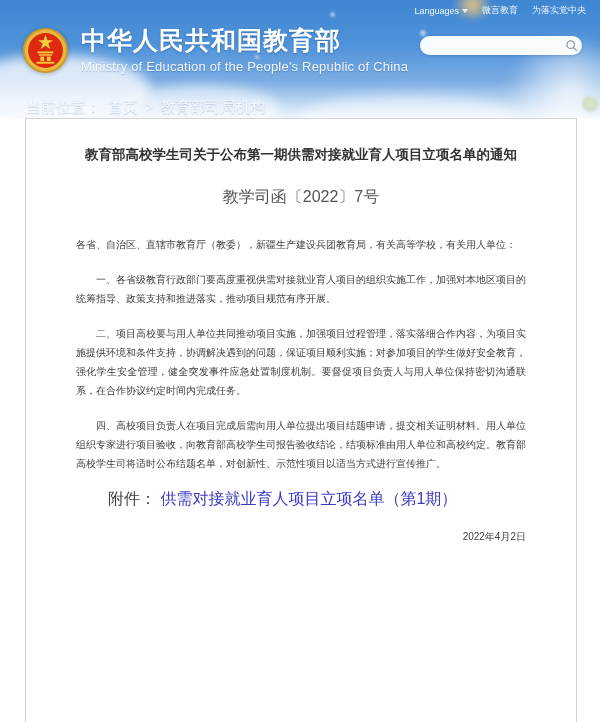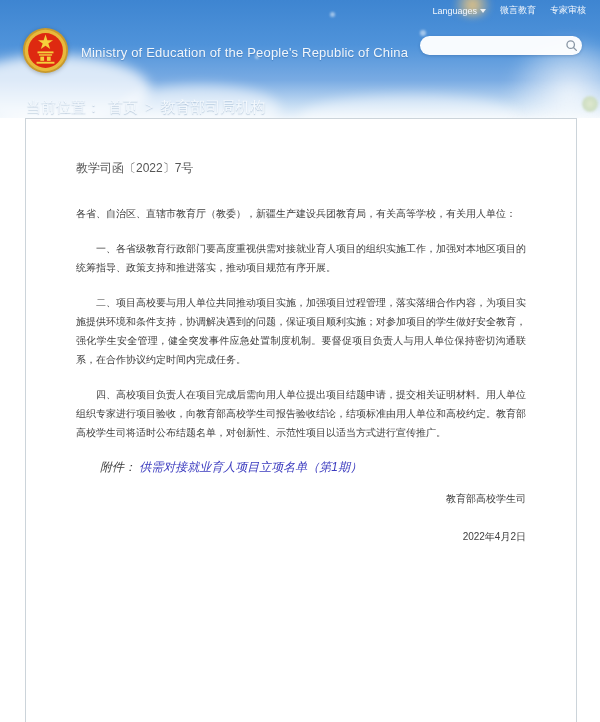--- a/index.html
+++ b/index.html
@@ -49,25 +49,25 @@
 
   
   .breadcrumb { position:absolute; left:26px; top:98px; display:flex; align-items:center; gap:7px;
     font-size:15px; color:#f3f8fd; z-index:5; text-shadow:0 1px 1px rgba(80,120,160,.35);font-family:Liberation Serif, serif; }
   .breadcrumb .crumb-link { cursor:pointer; }
 
   
   .card { position:absolute; left:25px; top:118px; width:552px; height:604px; background:#ffffff;
     border:1px solid #ccd4da; border-bottom:none; padding:26px 50px 0 50px; }
   .doc-title { text-align:center; font-size:13.5px; font-weight:bold; color:#333333; line-height:1.55; }
-  .doc-number { text-align:left; font-size:12px; color:#555555; margin-top:15px; }
+  .doc-number { text-align:center; font-size:16px; color:#555555; margin-top:21px; }
   .salutation { margin-top:27px; font-size:10px; color:#404040; line-height:19px; }
   .para { font-size:10px; color:#404040; line-height:19px; text-indent:2em; margin-top:16px;
     text-align:justify; }
-  .attachment { margin-top:16px; font-size:12px; color:#404040; line-height:19px; text-indent:2em;font-style:italic; }
+  .attachment { margin-top:16px; font-size:16px; color:#404040; line-height:19px; text-indent:2em; }
   .attachment-link { color:#3b3bbf; cursor:pointer; }
   .signer { text-align:right; font-size:10px; color:#404040; line-height:19px; margin-top:12px; }
   .doc-date { text-align:right; font-size:10px; color:#404040; line-height:19px; margin-top:19px; }
 </style>
 </head>
 <body>
 
 <div class="page">
 
   <div class="sky">
@@ -83,37 +83,38 @@
 
     <div class="topbar">
       <span class="tlink">
         <span>Languages</span>
         <span class="chevron"></span>
       </span>
       <span class="tlink">
         <span>微言教育</span>
       </span>
       <span class="tlink">
-        <span>专家审核</span>
+        <span>为落实党中央</span>
       </span>
     </div>
 
     <div class="logo-row">
       <svg class="emblem" viewBox="0 0 100 100">
         <circle cx="50" cy="50" r="48" fill="#c99a2c"></circle>
         <circle cx="50" cy="50" r="44" fill="#e8b93c"></circle>
         <circle cx="50" cy="50" r="37" fill="#de2910"></circle>
         <polygon fill="#f5d03c" points="50,16 54,28 66,28 56,35 60,47 50,40 40,47 44,35 34,28 46,28"></polygon>
         <rect x="33" y="52" width="34" height="4" fill="#f5d03c"></rect>
         <rect x="36" y="58" width="28" height="3" fill="#f5d03c"></rect>
         <rect x="39" y="63" width="8" height="9" fill="#f5d03c"></rect>
         <rect x="53" y="63" width="8" height="9" fill="#f5d03c"></rect>
         <rect x="31" y="74" width="38" height="4" fill="#f5d03c"></rect>
       </svg>
       <div>
+        <div class="site-cn">中华人民共和国教育部</div>
         <div class="site-en">Ministry of Education of the People's Republic of China</div>
       </div>
     </div>
 
     <div class="search-pill">
       <input type="text" value="" style="">
       <button class="search-btn">
         <svg width="13" height="13" viewBox="0 0 16 16">
           <circle cx="7" cy="7" r="4.6" fill="none" stroke="#8a97a5" stroke-width="1.6"></circle>
           <line x1="10.4" y1="10.4" x2="14" y2="14" stroke="#8a97a5" stroke-width="1.6" stroke-linecap="round"></line>
@@ -123,30 +124,30 @@
 
     <div class="breadcrumb">
       <span>当前位置：</span>
       <span class="crumb-link">首页</span>
       <span>&gt;</span>
       <span class="crumb-link">教育部司局机构</span>
     </div>
   </div>
 
   <div class="card">
+    <div class="doc-title">教育部高校学生司关于公布第一期供需对接就业育人项目立项名单的通知</div>
     <div class="doc-number">教学司函〔2022〕7号</div>
 
     <div class="salutation">各省、自治区、直辖市教育厅（教委），新疆生产建设兵团教育局，有关高等学校，有关用人单位：</div>
 
     <p class="para">一、各省级教育行政部门要高度重视供需对接就业育人项目的组织实施工作，加强对本地区项目的统筹指导、政策支持和推进落实，推动项目规范有序开展。</p>
     <p class="para">二、项目高校要与用人单位共同推动项目实施，加强项目过程管理，落实落细合作内容，为项目实施提供环境和条件支持，协调解决遇到的问题，保证项目顺利实施；对参加项目的学生做好安全教育，强化学生安全管理，健全突发事件应急处置制度机制。要督促项目负责人与用人单位保持密切沟通联系，在合作协议约定时间内完成任务。</p>
     <p class="para">四、高校项目负责人在项目完成后需向用人单位提出项目结题申请，提交相关证明材料。用人单位组织专家进行项目验收，向教育部高校学生司报告验收结论，结项标准由用人单位和高校约定。教育部高校学生司将适时公布结题名单，对创新性、示范性项目以适当方式进行宣传推广。</p>
 
     <div class="attachment">
       <span>附件：</span>
       <span class="attachment-link">供需对接就业育人项目立项名单（第1期）</span>
     </div>
 
-    <div class="signer">教育部高校学生司</div>
     <div class="doc-date">2022年4月2日</div>
   </div>
 
 </div>
 
 </body></html>

